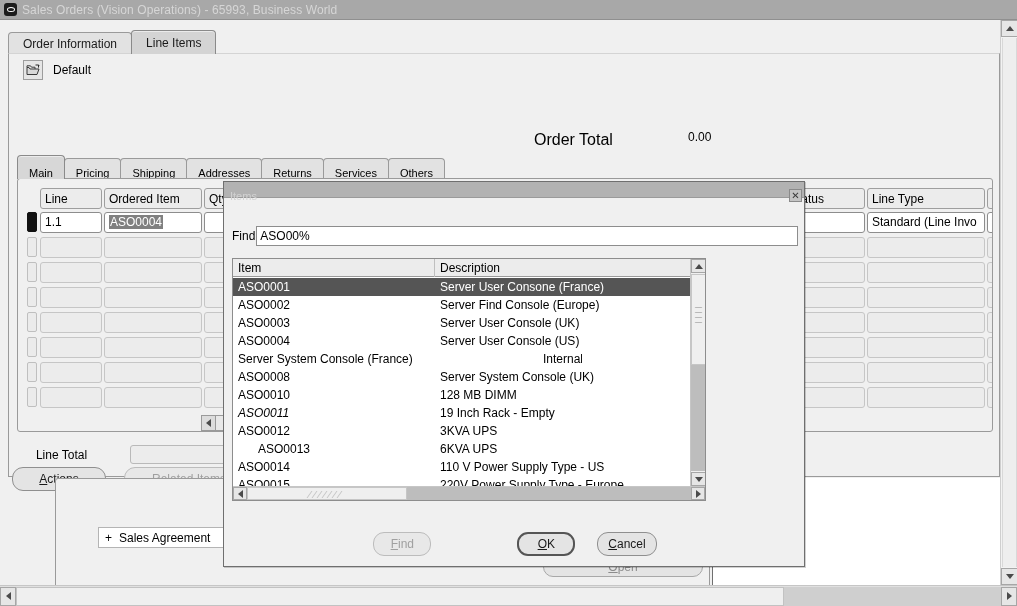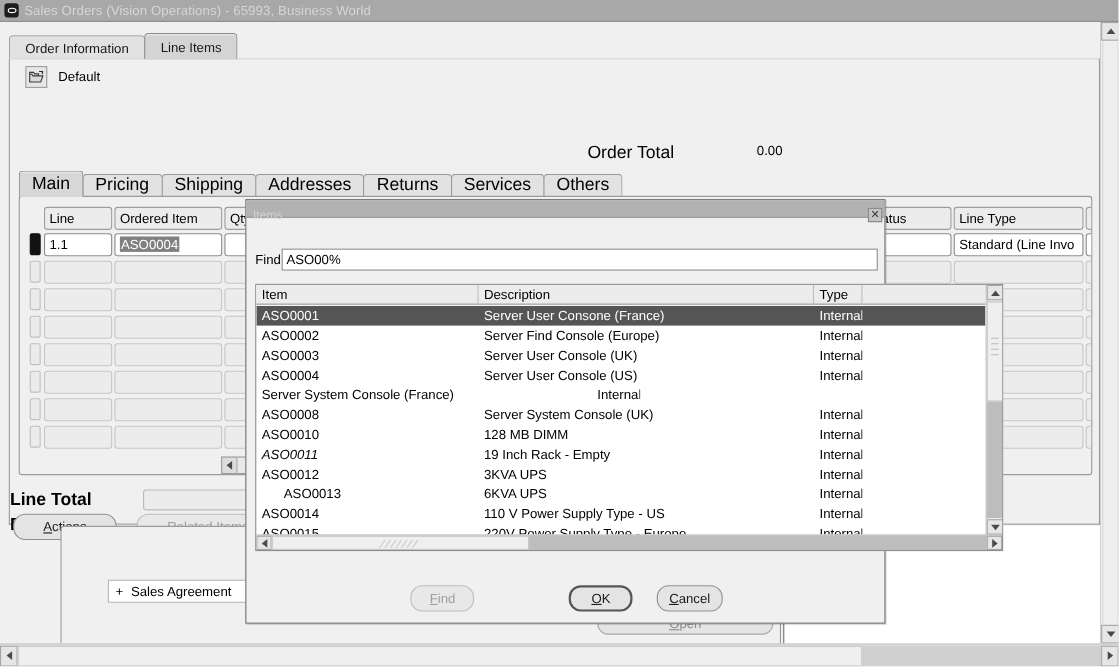--- a/index.html
+++ b/index.html
@@ -118,26 +118,26 @@
 
   
   #innertabs {
     position: absolute; left: 8px; top: 101px;
     height: 24px;
     display: flex; align-items: flex-end;
   }
   .itab {
     height: 21px;
     padding: 0 11px;
-    display: flex; align-items: center;
+    display: flex; align-items: flex-end;
     background: #e2e2e2;
     border: 1px solid #9a9a9a;
     border-bottom: none;
     border-radius: 4px 4px 0 0;
-    font-size: 16px;
+    font-size: 11px;
     margin-right: -1px;
     white-space: nowrap;
   }
   .itab.active {
     background: #d7d7d7;
     height: 24px;
     z-index: 3;
     border-color: #8a8a8a;
     box-shadow: inset 0 1px 0 #ececec;
   }
@@ -221,21 +221,21 @@
     border: 1px solid #9a9a9a;
     border-left: none;
   }
   .tri-l { width:0;height:0;border-top:4px solid transparent;border-bottom:4px solid transparent;border-right:5px solid #4a4a4a; }
   .tri-r { width:0;height:0;border-top:4px solid transparent;border-bottom:4px solid transparent;border-left:5px solid #4a4a4a; }
   .tri-u { width:0;height:0;border-left:4px solid transparent;border-right:4px solid transparent;border-bottom:5px solid #4a4a4a; }
   .tri-d { width:0;height:0;border-left:4px solid transparent;border-right:4px solid transparent;border-top:5px solid #4a4a4a; }
 
   
   .fieldrow { position: absolute; display: flex; align-items: center; }
-  .flbl { font-size: 16px; text-align: left; font-weight: bold; }
+  .flbl { font-size: 12px; text-align: center; }
   .ftxt {
     height: 19px;
     background: #ececec;
     border: 1px solid #b9b9b9;
     border-radius: 3px;
     display: flex; align-items: center;
     padding: 0 4px;
     font-size: 12px;
     white-space: nowrap; overflow: hidden;
   }
@@ -378,21 +378,21 @@
     flex: 1; height: 20px;
     background: #ffffff;
     border: 1px solid #8d8d8d;
     display: flex; align-items: center;
     padding: 0 3px;
     font-size: 12px;
   }
 
   #listbox {
     position: absolute; left: 8px; top: 76px;
-    width: 680px; height: 243px;
+    width: 474px; height: 243px;
     background: #ffffff;
     border: 1px solid #8d8d8d;
     overflow: hidden;
   }
   #lvheader {
     display: flex;
     height: 18px;
     background: #ececec;
     border-bottom: 1px solid #9a9a9a;
     align-items: center;

